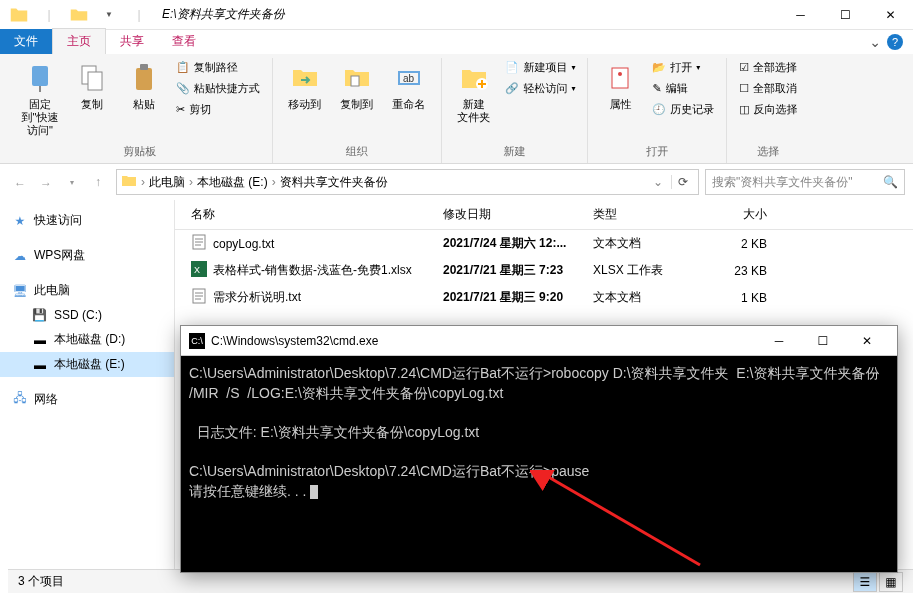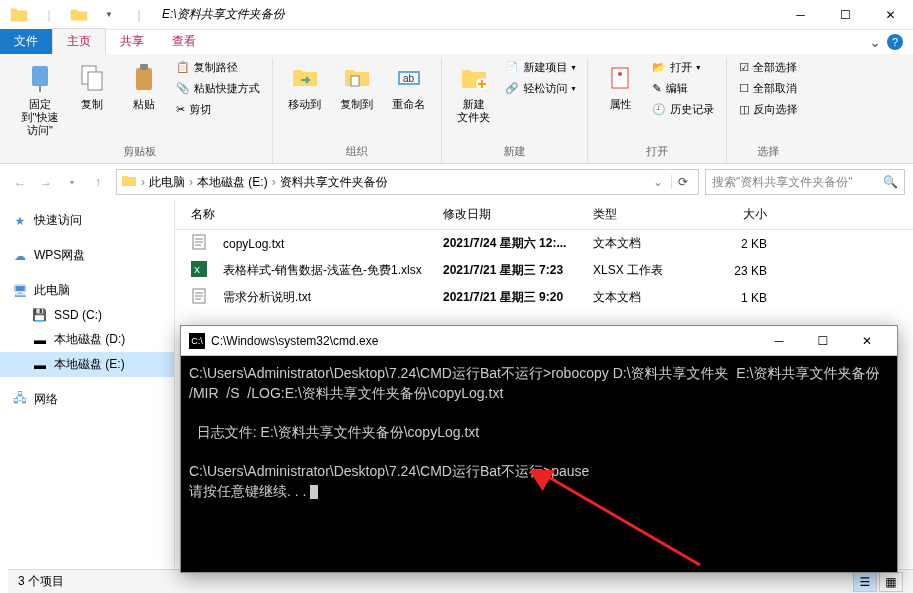--- a/index.html
+++ b/index.html
@@ -55,21 +55,21 @@
     
     .filelist { flex: 1; padding: 0; position: relative; }
     .fl-header { display: flex; border-bottom: 1px solid #e5e5e5; padding: 6px 0; }
     .fl-col { font-size: 12px; padding: 0 8px; }
     .fl-col.name { width: 260px; padding-left: 16px; }
     .fl-col.date { width: 150px; }
     .fl-col.type { width: 110px; }
     .fl-col.size { width: 80px; text-align: right; }
     .fl-row { display: flex; padding: 4px 0; align-items: center; font-size: 12px; }
     .fl-cell { padding: 0 8px; overflow: hidden; text-overflow: ellipsis; white-space: nowrap; }
-    .fl-cell.name { width: 260px; padding-left: 16px; display: flex; align-items: center; gap: 16px; }
+    .fl-cell.name { width: 260px; padding-left: 16px; display: flex; align-items: center; gap: 6px; }
     .fl-cell.date { width: 150px; font-weight: bold; }
     .fl-cell.type { width: 110px; }
     .fl-cell.size { width: 80px; text-align: right; }
     .file-icon { width: 16px; height: 16px; flex-shrink: 0; }
     
     
     .statusbar { position: absolute; bottom: 0; left: 8px; right: 0; height: 24px; background: #f5f5f5; border-top: 1px solid #dadada; display: flex; align-items: center; padding: 0 10px; font-size: 12px; }
     .status-views { margin-left: auto; display: flex; gap: 2px; }
     .view-btn { width: 24px; height: 20px; border: 1px solid #ccc; display: flex; align-items: center; justify-content: center; }
     .view-btn.active { background: #cce8ff; }

